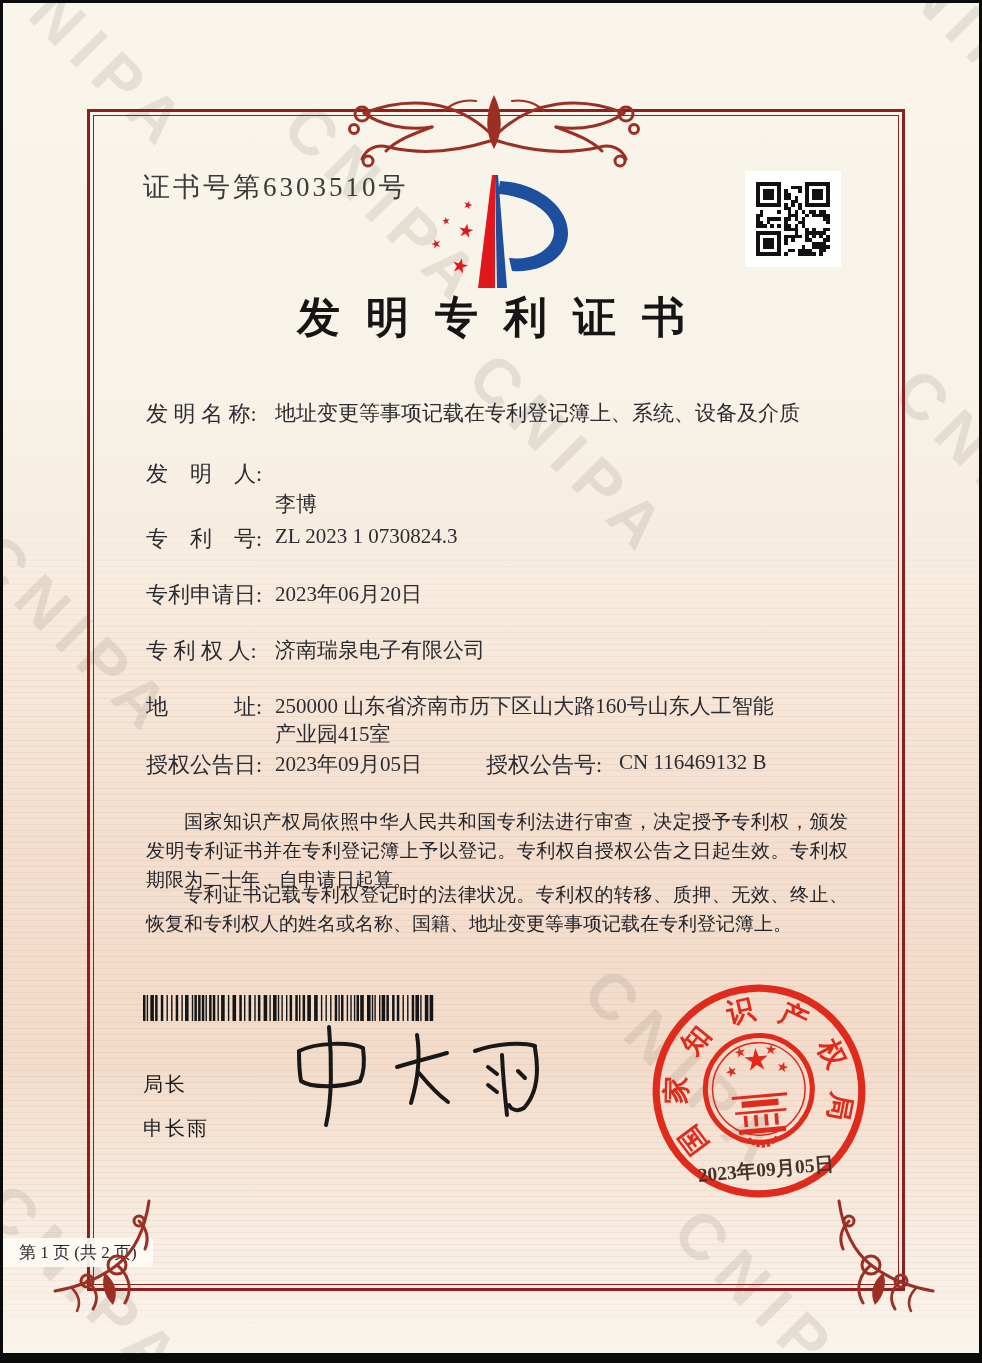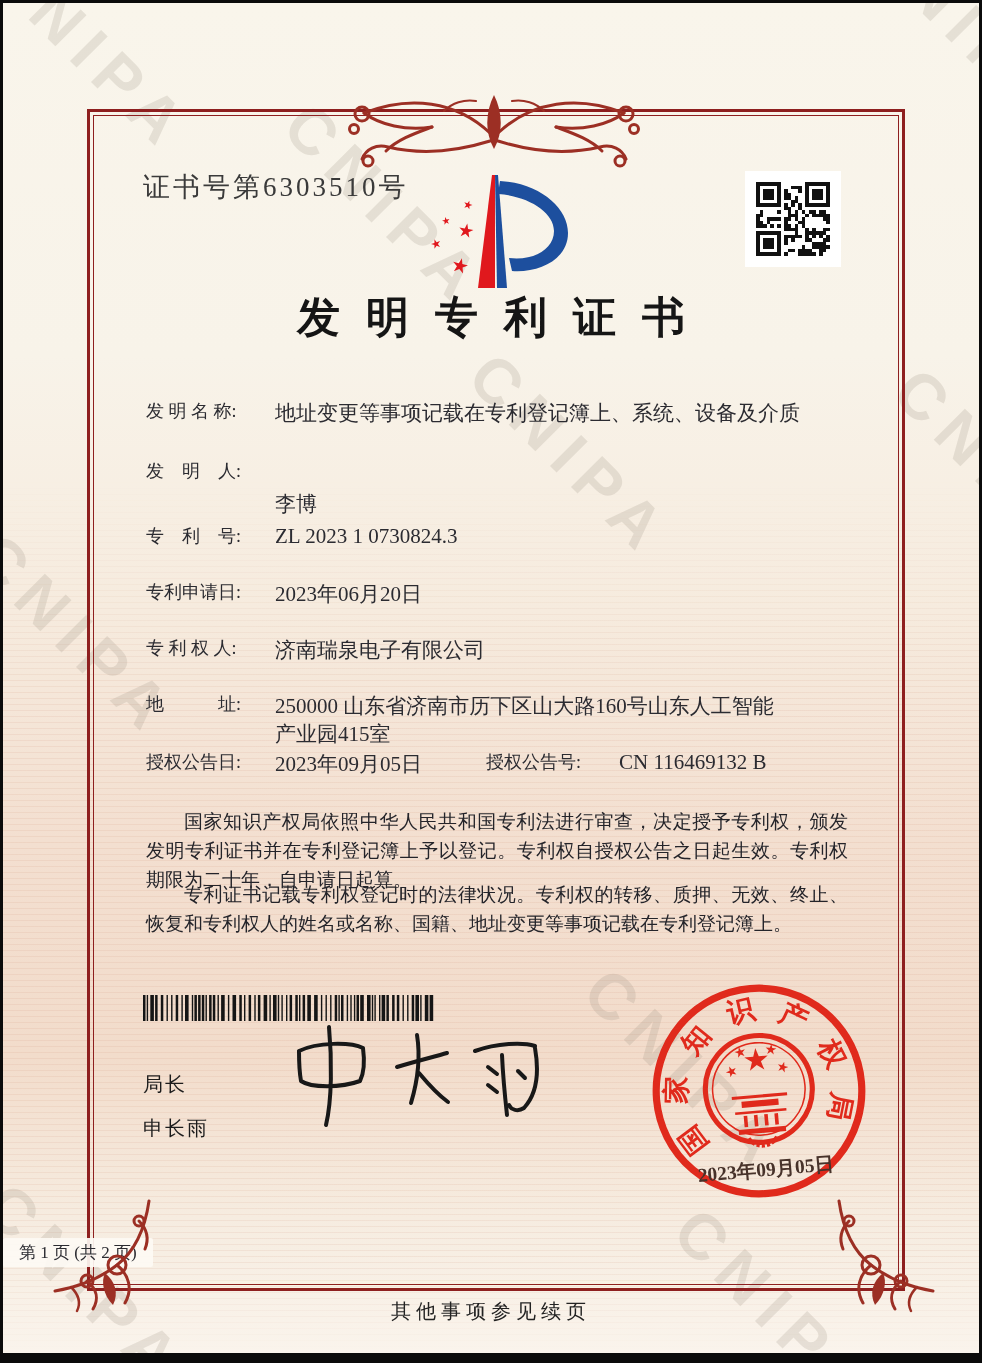--- a/index.html
+++ b/index.html
@@ -18,21 +18,21 @@
     z-index:1;white-space:nowrap;pointer-events:none;}
   .frame{position:absolute;left:84px;top:106px;width:812px;height:1176px;border:3px solid #8e1f1f;z-index:2;}
   .frame-inner{position:absolute;inset:3px;border:1px solid #8e1f1f;}
   .content{position:absolute;inset:0;z-index:3;}
   .cert-no{position:absolute;left:140px;top:166px;font-size:27px;letter-spacing:3px;color:#3a3a3a;text-align:right;}
   .qr-panel{position:absolute;left:742px;top:168px;width:96px;height:96px;background:#fff;}
   .qr-panel svg{position:absolute;left:11px;top:11px;}
   .logo{position:absolute;left:425px;top:160px;width:160px;height:130px;}
   .title{position:absolute;left:0;width:100%;top:286px;text-align:center;font-size:43px;font-weight:bold;
     letter-spacing:26px;text-indent:26px;color:#151515;}
-  .lbl{position:absolute;left:143px;font-size:18px;white-space:pre;}
+  .lbl{position:absolute;left:143px;font-size:22px;white-space:pre;}
   .val{position:absolute;left:272px;font-size:21px;white-space:pre;}
   .body-p{position:absolute;left:143px;width:702px;font-size:19px;line-height:29px;
     text-indent:2em;text-align:justify;color:#24242a;}
   .barcode{position:absolute;left:140px;top:992px;width:292px;height:26px;}
   .officer{position:absolute;left:140px;font-family:"Liberation Sans","DejaVu Sans",sans-serif;
     font-size:20px;color:#1c1c1c;letter-spacing:2px;}
   .signature{position:absolute;left:268px;top:1012px;width:280px;height:120px;}
   .seal{position:absolute;left:646px;top:978px;width:220px;height:220px;transform:rotate(-5deg);}
   .page-num{position:absolute;left:0;width:100%;top:1238px;text-align:left;font-size:17px;}
   .page-num span{background:rgba(253,250,244,0.92);padding:5px 16px;border-radius:2px;}
@@ -499,16 +499,15 @@
           <rect x="84" y="143" width="46" height="5"></rect>
           <path d="M93,152 A16 16 0 0 0 121,152" fill="none" stroke="#e02a1c" stroke-width="4" stroke-dasharray="3,2"></path>
         </g>
         <text x="107" y="190" font-size="19" font-weight="bold" fill="#47322a" text-anchor="middle" font-family="'Liberation Serif','DejaVu Serif',serif">2023年09月05日</text>
       </g>
     </svg>
 
     <div class="page-num">
       <span>第 1 页 (共 2 页)</span>
     </div>
-    <div class="continuation">其他事项参见续页</div>
 
   </div>
 </div>
 
 </body></html>

